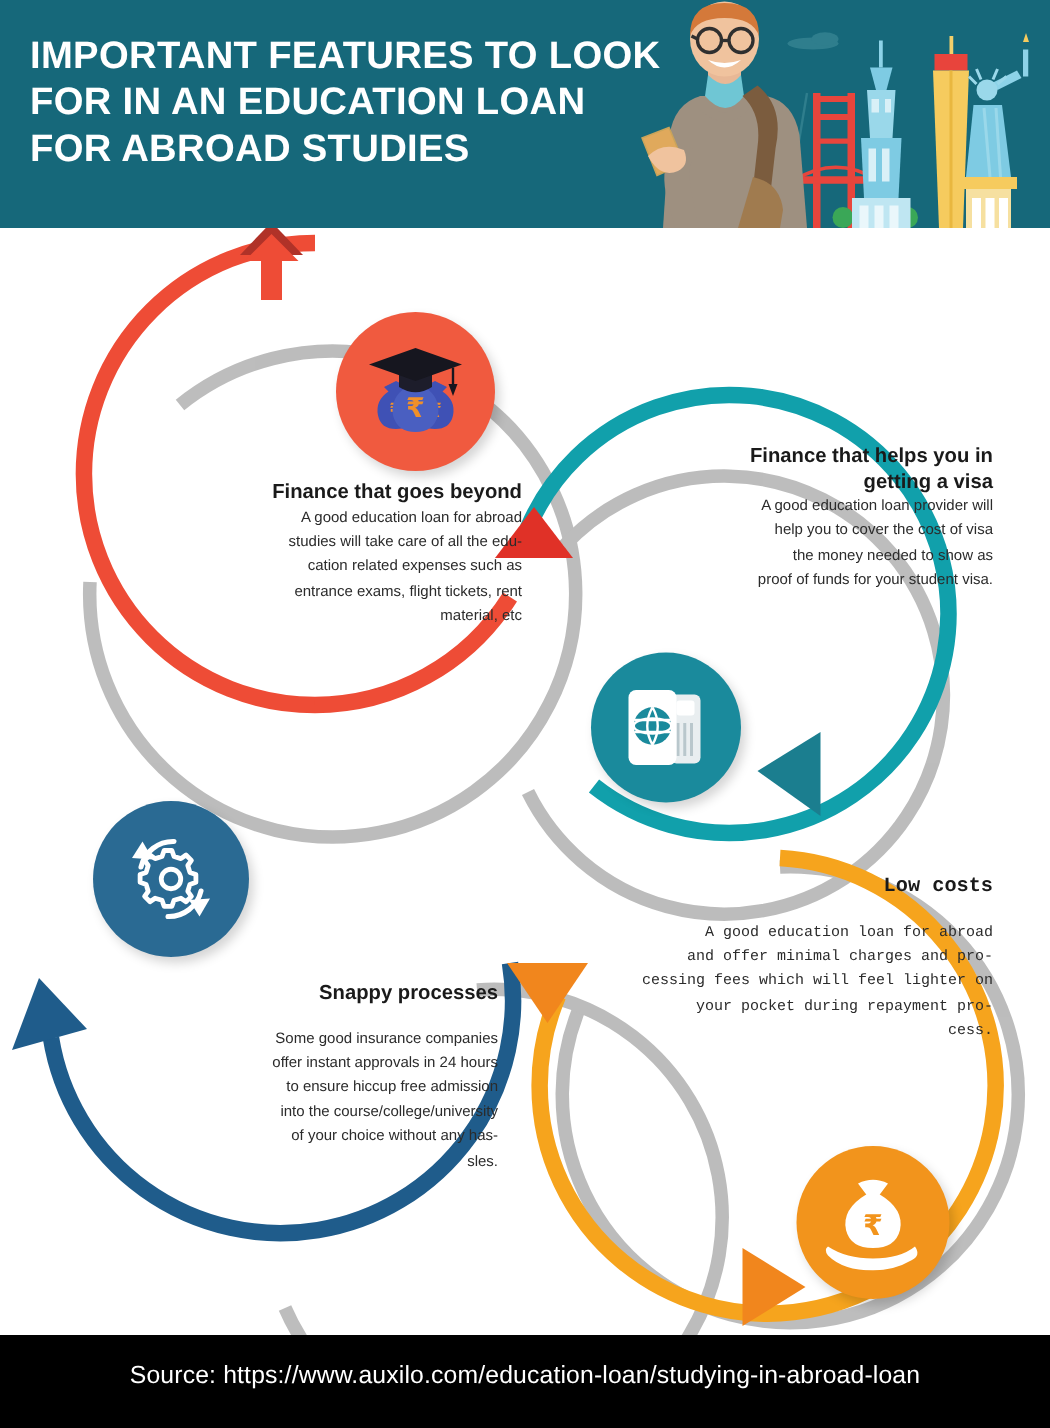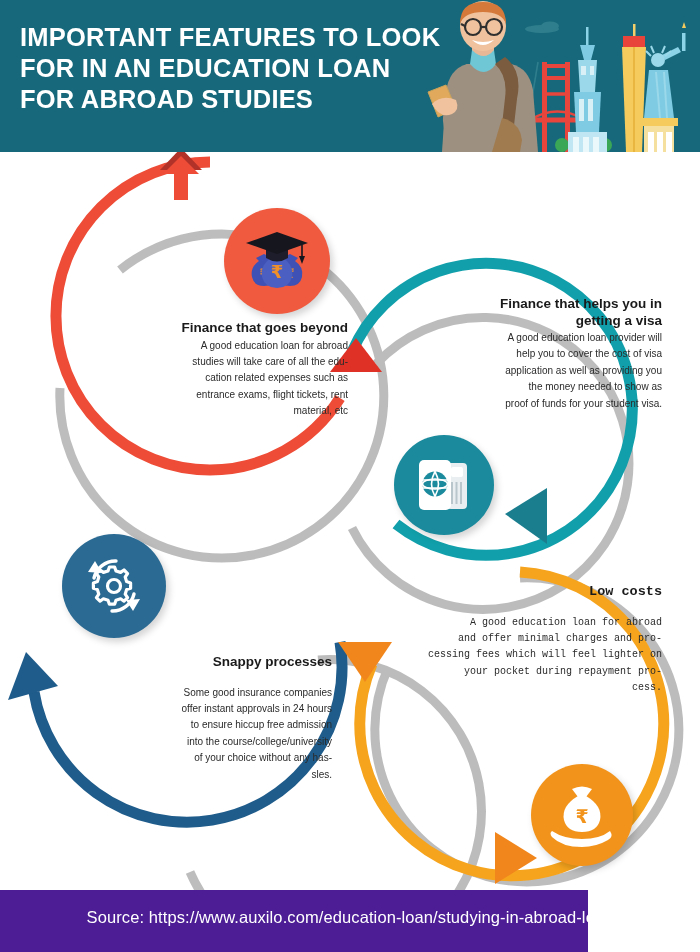--- a/index.html
+++ b/index.html
@@ -44,23 +44,23 @@
     position: absolute;
     right: 0; top: 0;
     width: 290px;
     height: 152px;
   }
 
   
   .footer {
     position: absolute;
     left: 0; bottom: 0;
-    width: 588px;
+    width: 700px;
     height: 62px;
-    background: #4c1d95;
+    background: #000000;
   }
   .footer-text {
     position: absolute;
     left: 0; top: 18px;
     width: 700px;
     text-align: center;
     color: #ffffff;
     font-size: 16.5px;
     letter-spacing: 0.1px;
   }
@@ -335,21 +335,20 @@
     </div>
 
     <div class="block" id="block-1">
       <div class="block-title">
         <div>Finance that helps you in</div>
         <div>getting a visa</div>
       </div>
       <div class="block-body">
         <div>A good education loan provider will</div>
         <div>help you to cover the cost of visa</div>
-        <div>application as well as providing you</div>
         <div>the money needed to show as</div>
         <div>proof of funds for your student visa.</div>
       </div>
     </div>
 
     <div class="block gap" id="block-2">
       <div class="block-title">
         <div>Low costs</div>
       </div>
       <div class="block-body">

